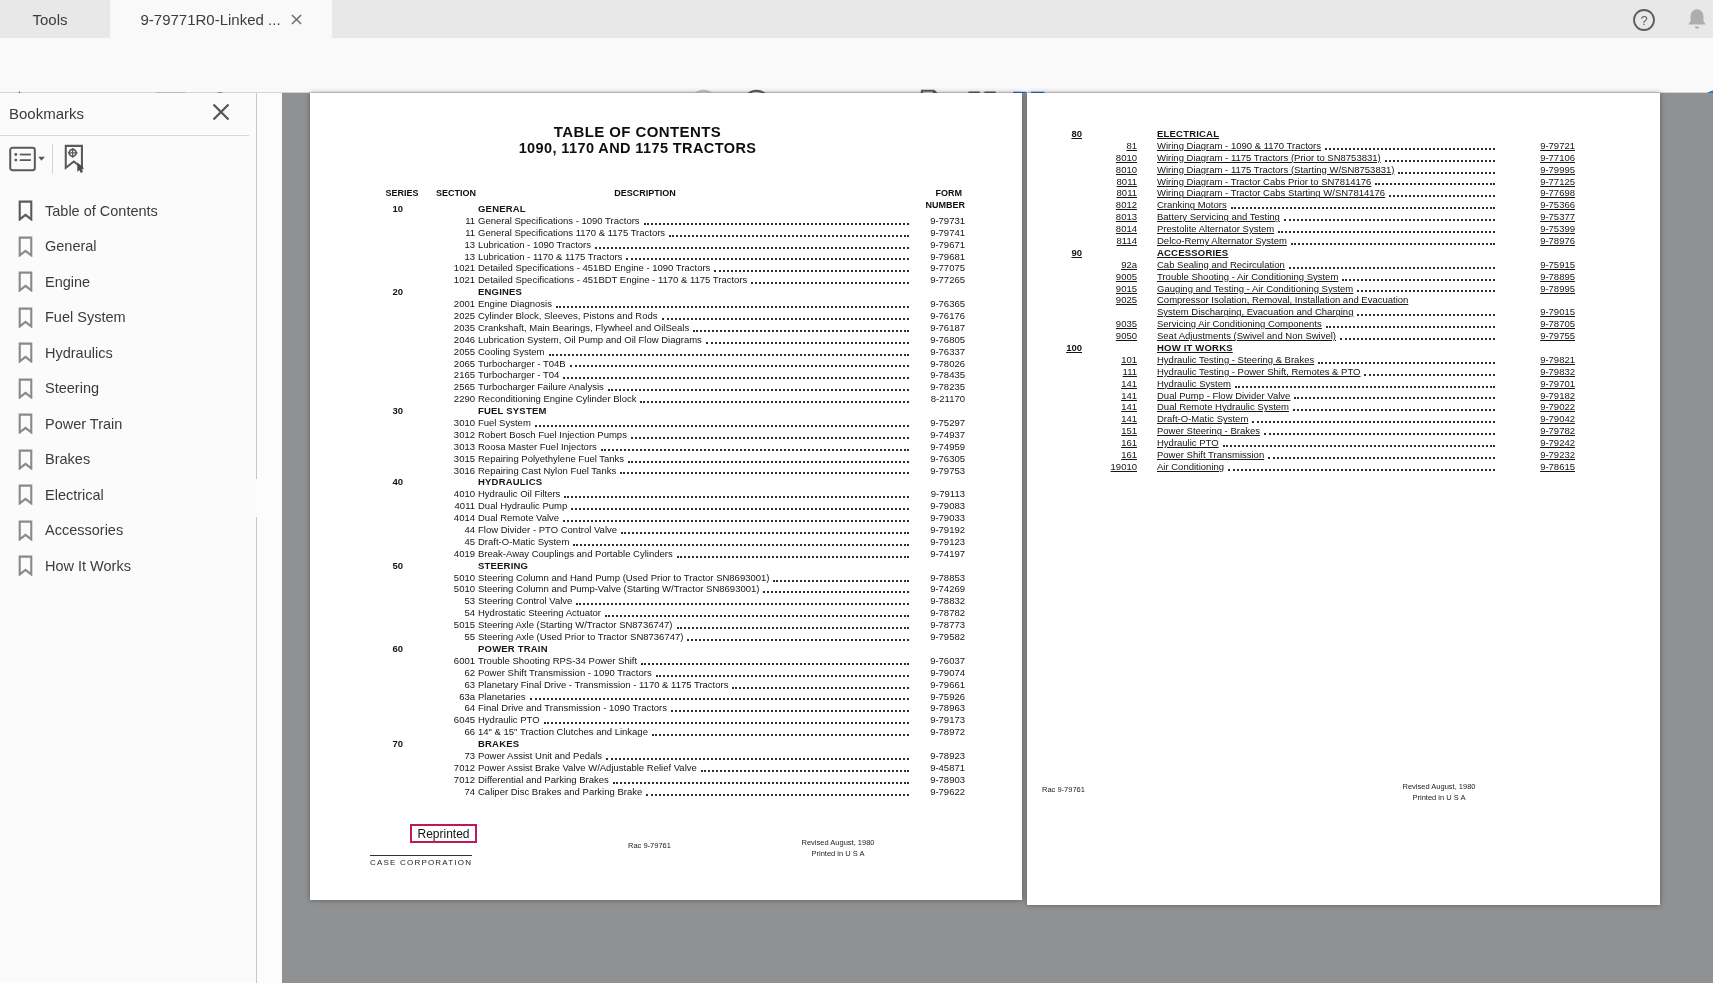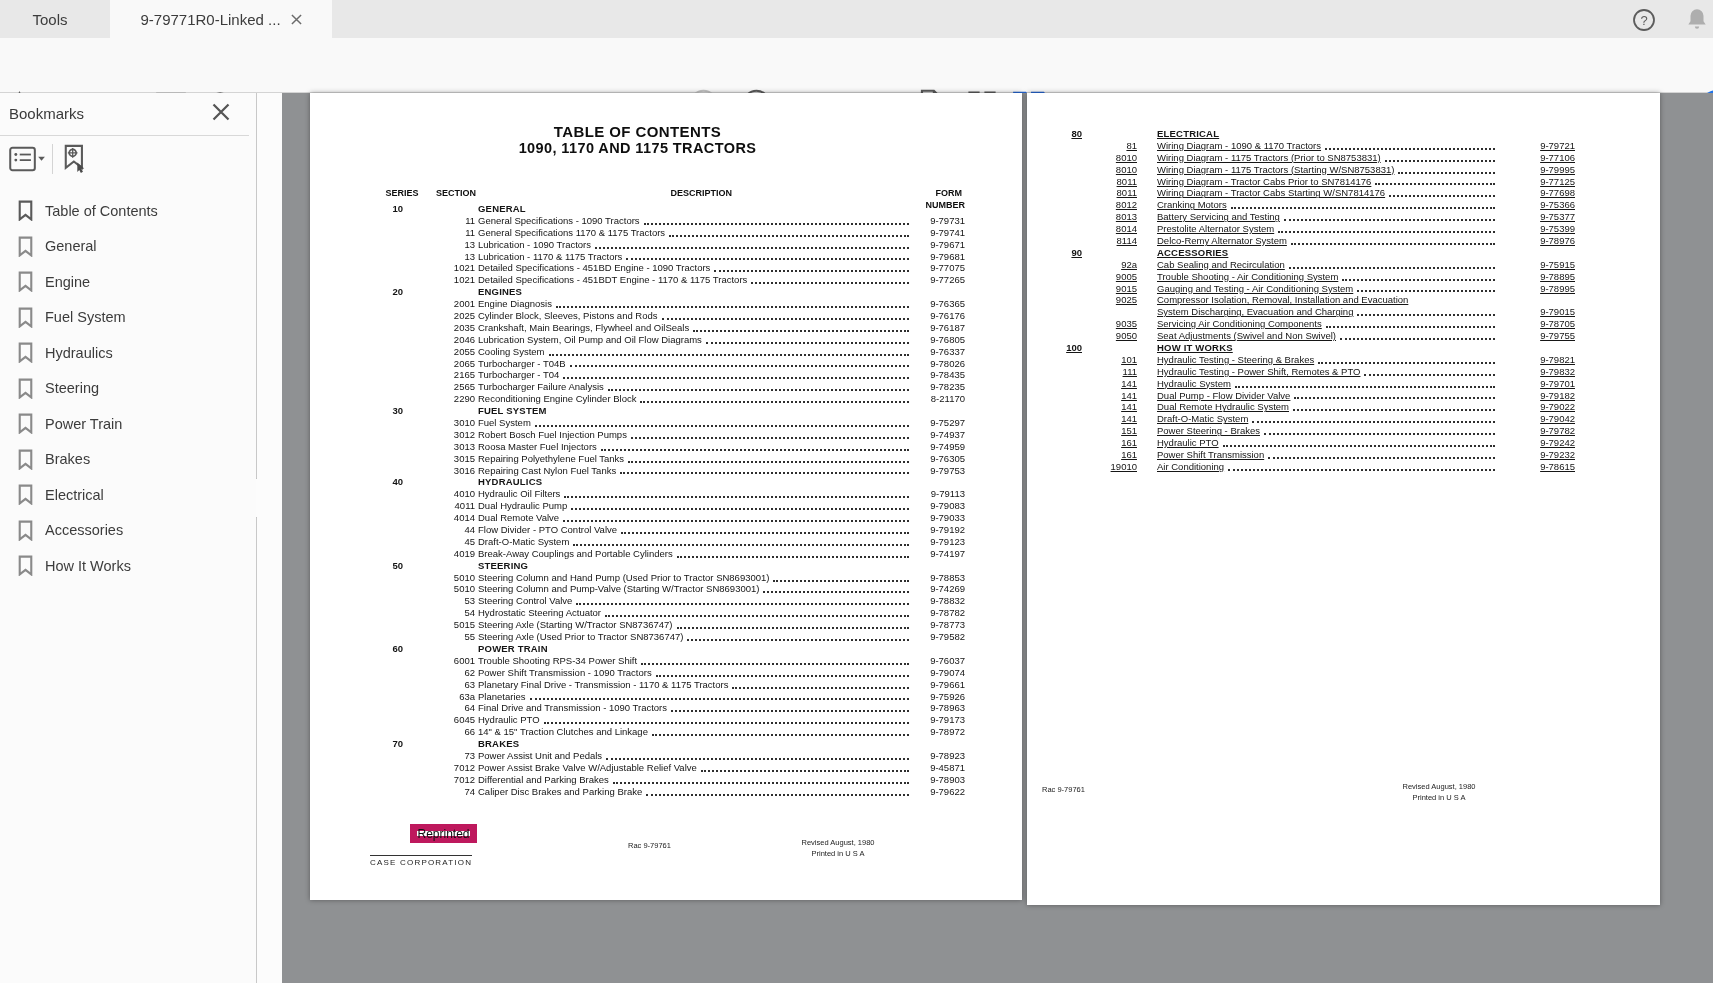--- a/index.html
+++ b/index.html
@@ -69,21 +69,21 @@
   .col-desc { margin-left:3px; }
   .page-right .col-desc { margin-left:20px; }
   .col-desc.section-name { font-weight:700; letter-spacing:.2px; }
   .dots { flex:1; border-bottom:2px dotted #2e2e2e; margin:0 4px 2px 4px; }
   .col-form { text-align:right; }
   .page-left  .col-form { width:52px; }
   .page-right .col-form { width:48px; padding-left:0; margin-left:28px; }
 
   
   .reprinted-box { position:absolute; left:100px; top:731px; width:67px; height:19px;
-                   border:7px solid #be185d; display:flex; align-items:center; justify-content:center;
+                   border:2px solid #be185d; display:flex; align-items:center; justify-content:center;
                    font-size:12px; color:#111; }
   .case-corp { position:absolute; left:60px; top:762px; font-size:8px; letter-spacing:1.2px;
                color:#222; border-top:1px solid #333; padding-top:2px; }
   .rac-code { position:absolute; font-size:7.5px; color:#222; }
   .page-left  .rac-code { left:318px; top:748px; }
   .page-right .rac-code { left:15px;  top:692px; }
   .rev-block { position:absolute; font-size:7.5px; color:#222; text-align:center; line-height:11px; }
   .page-left  .rev-block { left:468px; top:744px; width:120px; }
   .page-right .rev-block { left:352px; top:688px; width:120px; }
 </style>
@@ -317,21 +317,21 @@
 
 <div class="doc-area"></div>
 <div class="white-strip"></div>
 
 <div class="page page-left">
   <div class="doc-title t1">TABLE OF CONTENTS</div>
   <div class="doc-title t2">1090, 1170 AND 1175 TRACTORS</div>
 
   <div class="col-head" style="left:64px; top:95px; width:56px; text-align:center;">SERIES</div>
   <div class="col-head" style="left:120px; top:95px; width:52px; text-align:center;">SECTION</div>
-  <div class="col-head" style="left:282px; top:95px; width:140px; text-align:right;">DESCRIPTION</div>
+  <div class="col-head" style="left:265px; top:95px; width:140px; text-align:center;">DESCRIPTION</div>
   <div class="col-head" style="left:560px; top:95px; width:92px; text-align:right;">FORM</div>
   <div class="col-head" style="left:560px; top:107px; width:95px; text-align:right;">NUMBER</div>
 
   <div class="toc" id="toc-left">
       <div class="toc-row">
         <span class="col-series">10</span>
         <span class="col-section"></span>
         <span class="col-desc section-name">GENERAL</span>
       </div>
       <div class="toc-row">

